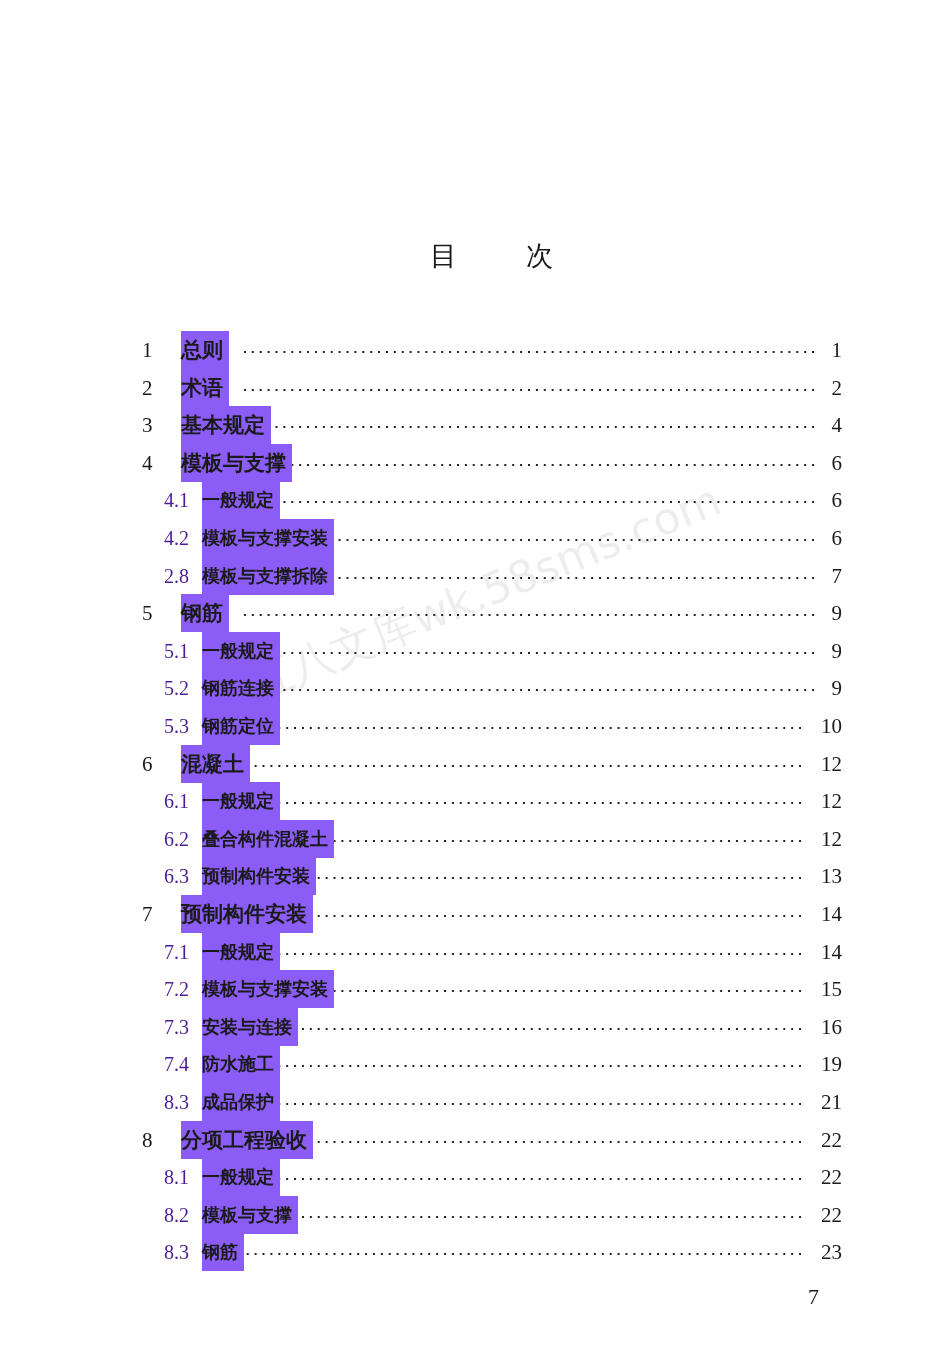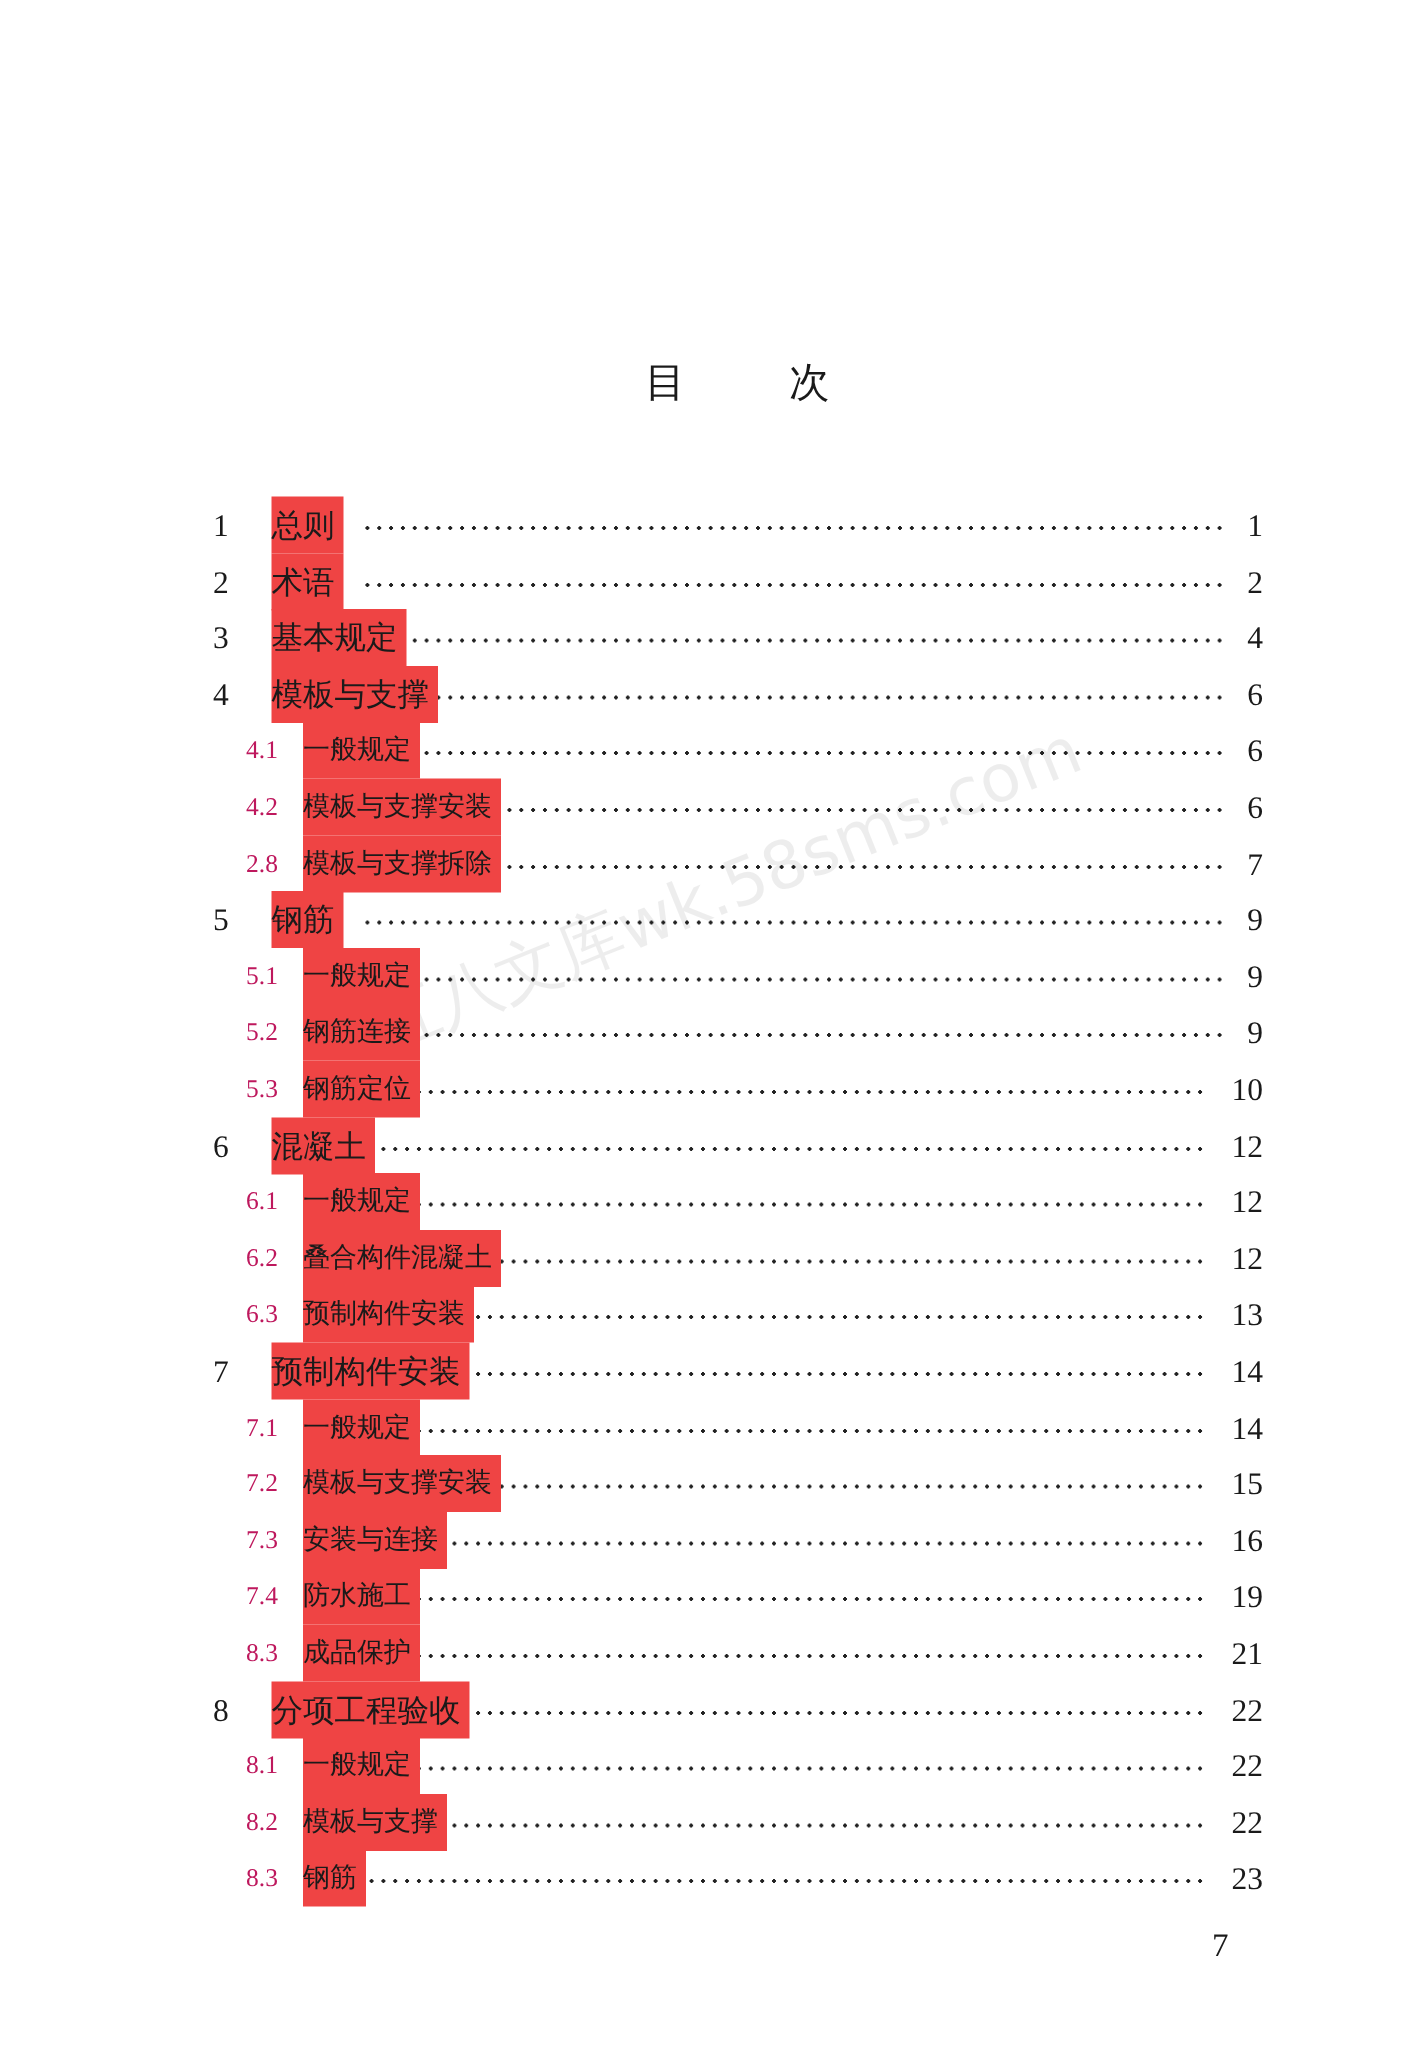--- a/index.html
+++ b/index.html
@@ -54,30 +54,31 @@
       top: 0;
       line-height: 38px;
       font-family: "Liberation Serif", "DejaVu Serif", serif;
     }
     .row.chapter .num {
       left: 142px;
       font-size: 21px;
     }
     .row.section .num {
       left: 164px;
-      font-size: 17px;
-      color: #be185d;
+      font-size: 20px;
+      color: #4c1d95;
     }
     .label {
       position: absolute;
       top: 0;
       line-height: 38px;
       white-space: nowrap;
-      background: #ef4444;
+      background: #8b5cf6;
       padding-right: 6px;
+      font-weight: bold;
     }
     .row.chapter .label {
       left: 181px;
       font-size: 21px;
     }
     .row.section .label {
       left: 202px;
       font-size: 18px;
     }
     .leader {

